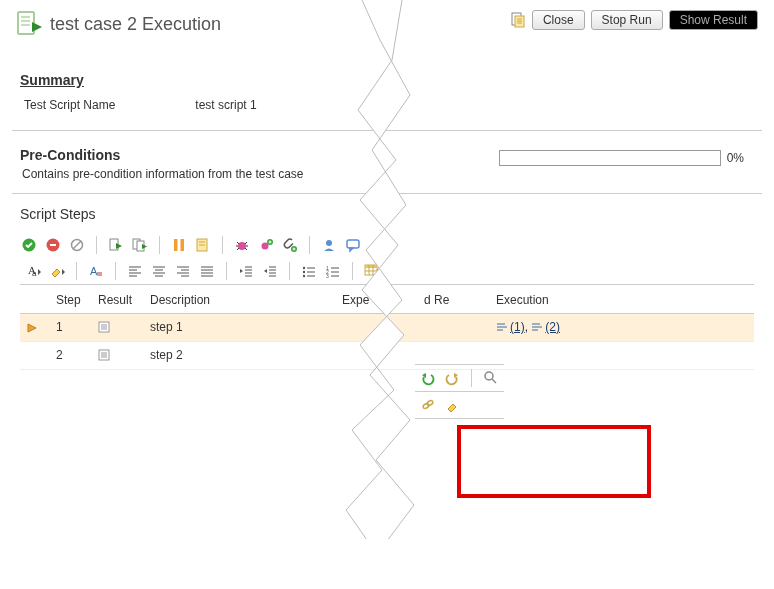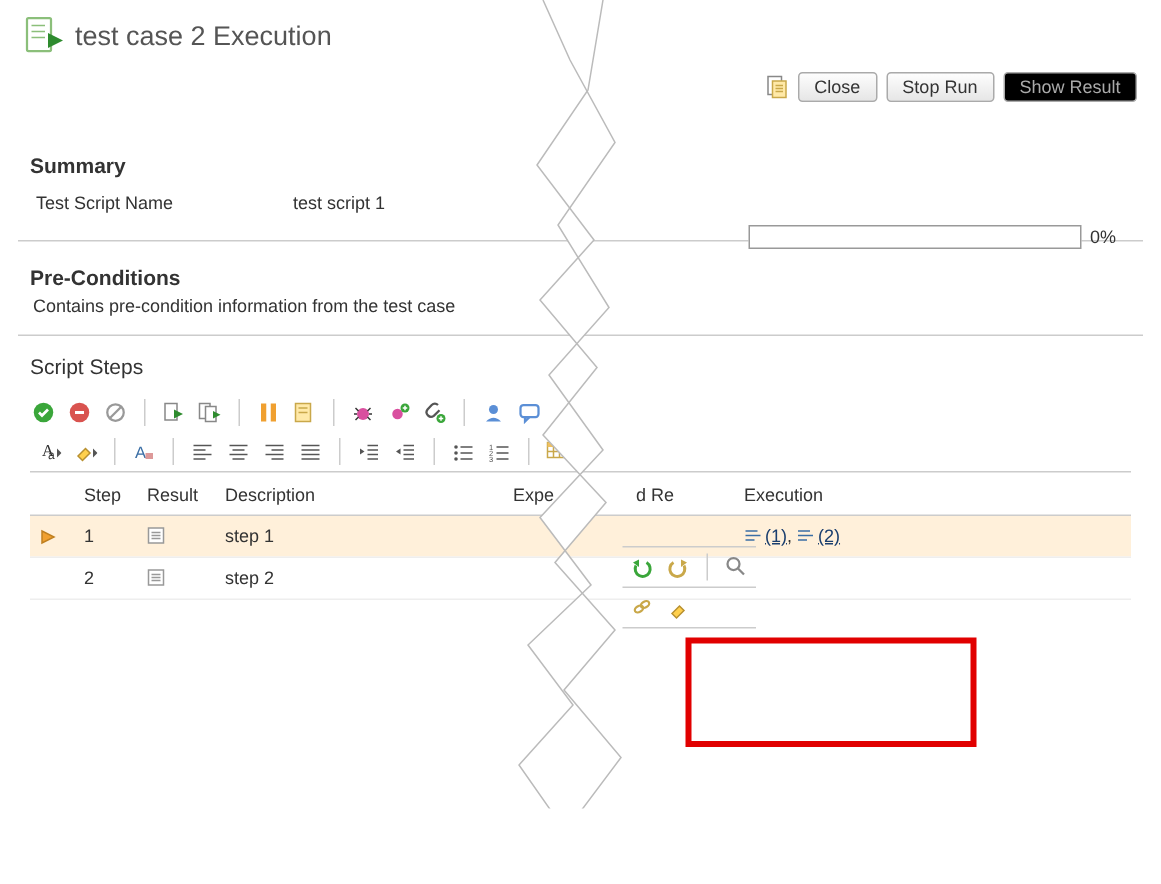--- a/index.html
+++ b/index.html
@@ -33,21 +33,20 @@
   .page-title {
     font-size: 18px;
     font-weight: 400;
     color: #555;
   }
   .header-actions {
     margin-left: auto;
     display: flex;
     align-items: center;
     gap: 6px;
-    margin-top: 38px;
   }
   .small-icon { width:16px; height:16px; display:inline-flex; align-items:center; justify-content:center; }
   button.win {
     font-family: Arial, sans-serif;
     font-size: 12px;
     background: linear-gradient(#fdfdfd, #e6e6e6);
     border: 1px solid #aaa;
     border-radius: 3px;
     padding: 2px 10px;
     color: #333;
@@ -67,20 +66,21 @@
     border: 0;
     border-top: 1px solid #ccc;
     margin: 0 12px;
   }
 
   .summary-header {
     font-weight: bold;
     font-size: 14px;
     margin: 34px 0 10px 0;
     color: #333;
+    text-decoration: underline;
   }
   .summary-row {
     display: flex;
     align-items: center;
     justify-content: space-between;
     margin-bottom: 10px;
   }
   .summary-left {
     display: flex;
     gap: 80px;

